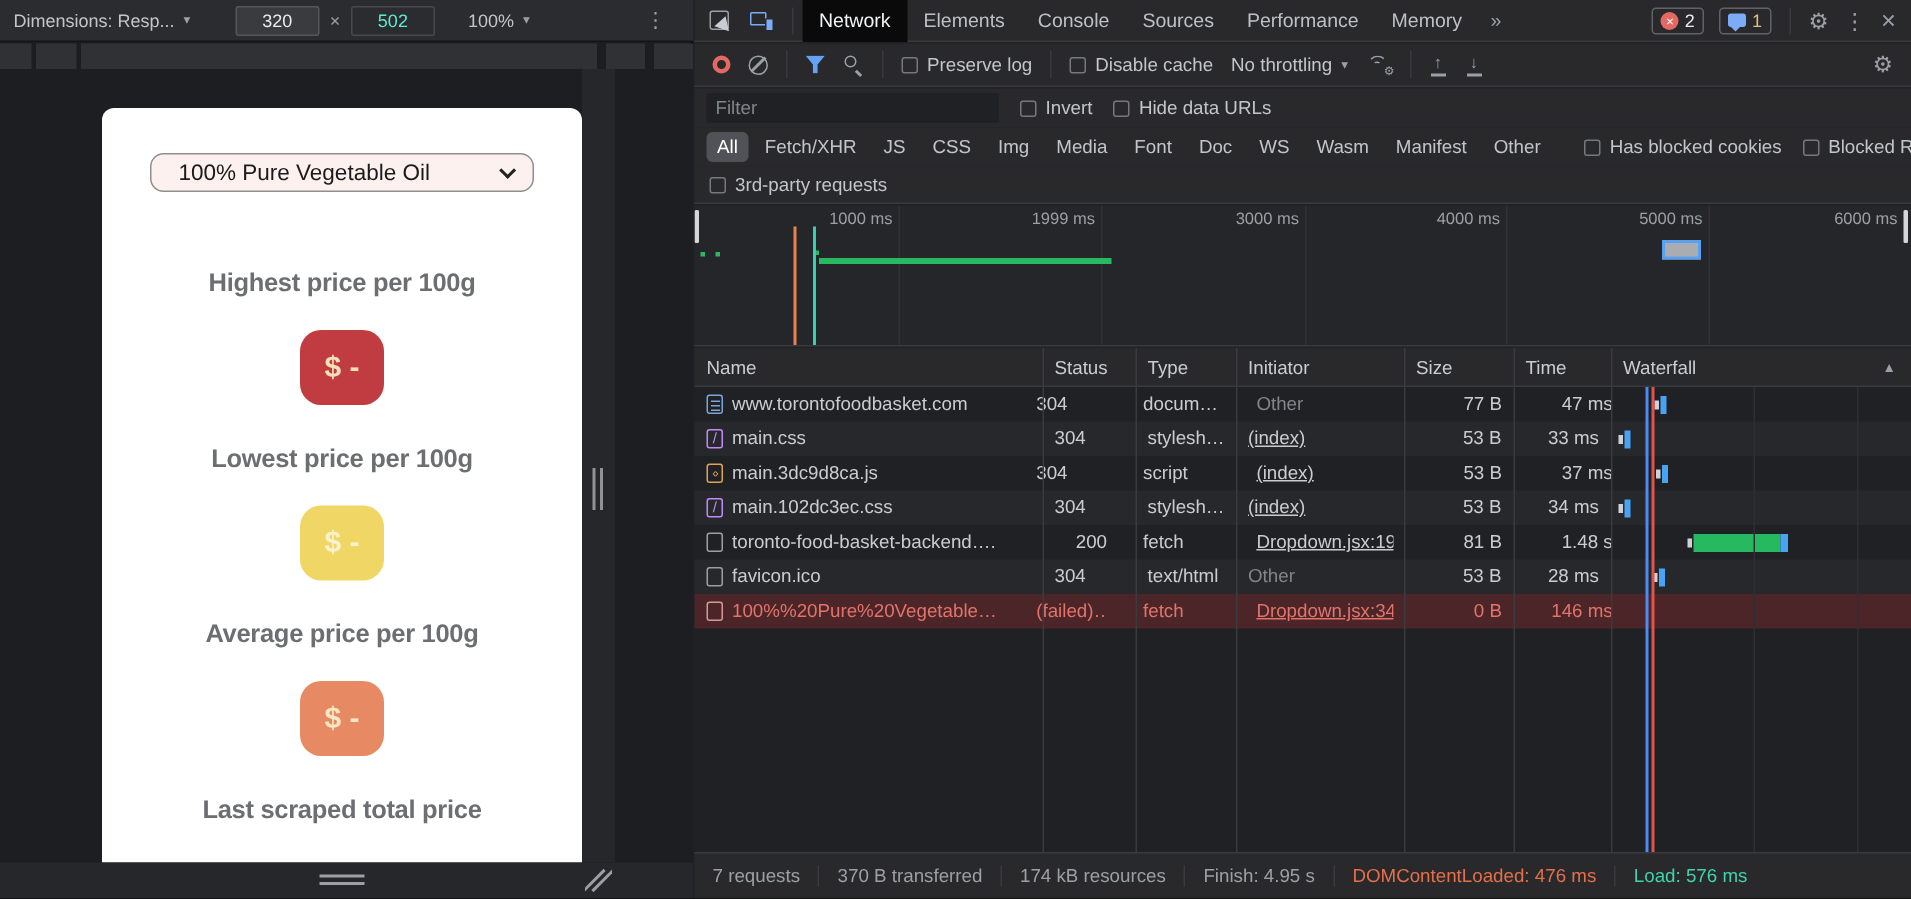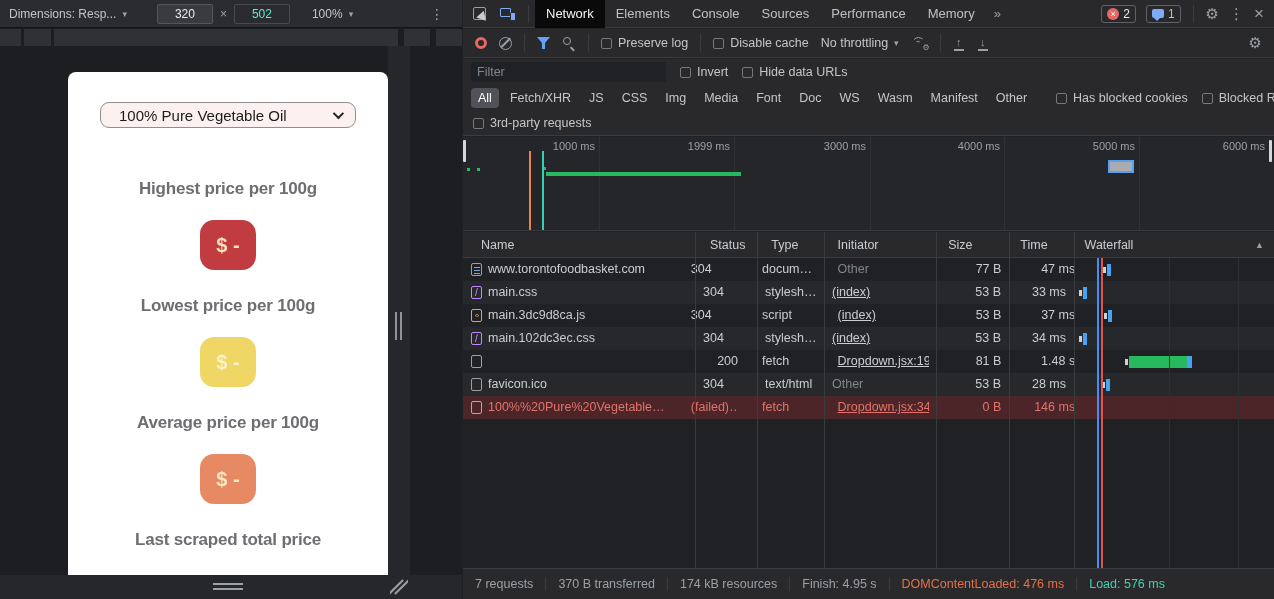--- a/index.html
+++ b/index.html
@@ -331,21 +331,21 @@
         <span class="ov-dot" style="left: 4px; top: 31px;"></span>
         <span class="ov-dot" style="left: 14px; top: 31px;"></span>
         <span class="ov-dot" style="left: 80px; top: 30px;"></span>
         <span class="ov-line" style="left: 66px; background: rgb(232, 130, 77);"></span>
         <span class="ov-line" style="left: 79px; background: rgb(53, 208, 174);"></span>
         <span class="ov-bar" style="left: 83px; width: 195px; background: rgb(39, 185, 96);"></span>
         <span class="ov-thumb" style="left: 645px; width: 26px;"></span>
       </div>
 
     <div class="grid-header">
-        <div class="hcell" style="width: 232px; margin-left: 10px;">Name</div>
+        <div class="hcell" style="width: 232px;">Name</div>
         <div class="hcell" style="width: 62px;">Status</div>
         <div class="hcell" style="width: 67px;">Type</div>
         <div class="hcell" style="width: 112px;">Initiator</div>
         <div class="hcell" style="width: 73px;">Size</div>
         <div class="hcell" style="width: 65px;">Time</div>
         <div class="hcell" style="width: 200px;">Waterfall<span class="sort-arrow">▲</span></div>
       </div>
     <div class="grid-rows">
         <div class="row odd">
           <div class="cell c-name" style="width: 232px;">
@@ -403,20 +403,21 @@
           <div class="cell c-size" style="width: 73px;">53 B</div>
           <div class="cell c-time" style="width: 65px;">34 ms</div>
           <div class="cell c-wf" style="width: 200px;">
             <span class="wseg" style="left: 5px; width: 3px; height: 6px; background: rgb(207, 209, 212);"></span>
             <span class="wseg" style="left: 9px; width: 4px; height: 12px; background: rgb(71, 163, 243);"></span>
           </div>
         </div>
         <div class="row odd">
           <div class="cell c-name" style="width: 232px;">
             <span class="ricon ricon-plain"></span>
+            <span style="overflow: hidden;">toronto-food-basket-backend….</span>
           </div>
           <div class="cell" style="width: 62px; text-align: right;">200</div>
           <div class="cell" style="width: 67px;">fetch</div>
           <div class="cell" style="width: 112px;"><span class="init-link">Dropdown.jsx:19</span></div>
           <div class="cell c-size" style="width: 73px;">81 B</div>
           <div class="cell c-time" style="width: 65px;">1.48 s</div>
           <div class="cell c-wf" style="width: 200px;">
             <span class="wseg" style="left: 26px; width: 3px; height: 6px; background: rgb(207, 209, 212);"></span>
             <span class="wseg" style="left: 30px; width: 58px; height: 12px; background: rgb(39, 185, 96);"></span>
             <span class="wseg" style="left: 88px; width: 5px; height: 12px; background: rgb(71, 163, 243);"></span>

